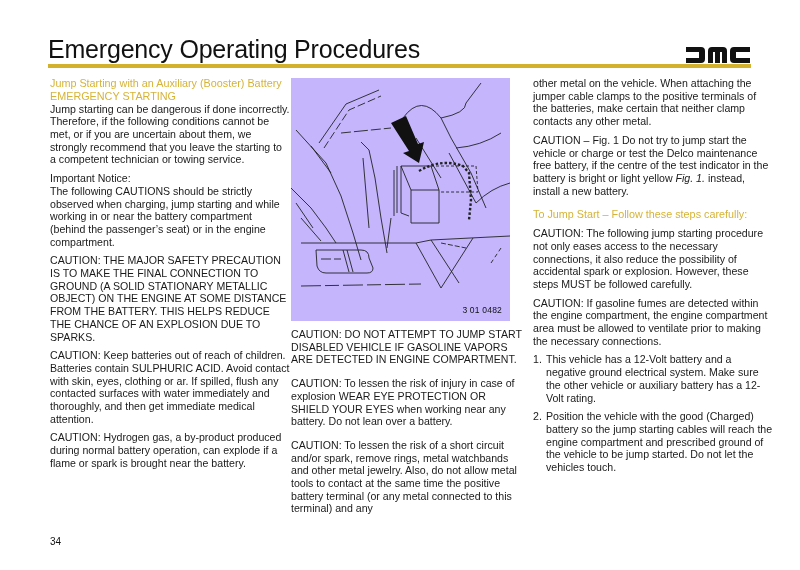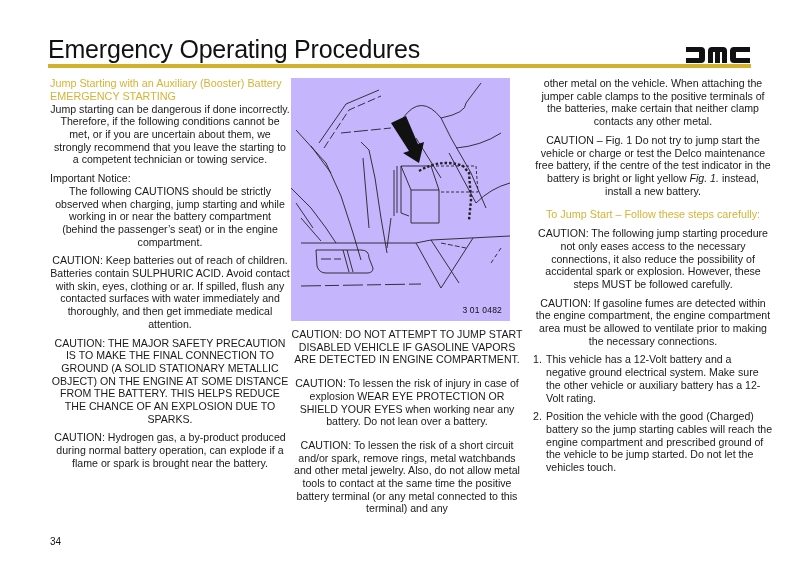--- a/index.html
+++ b/index.html
@@ -14,21 +14,21 @@
   .logo { position:absolute; left:686px; top:47px; width:64px; height:16px; }
   .rule { position:absolute; left:48px; top:64px; width:703px; height:4px; background:#d4b12c; }
 
   .col { position:absolute; top:77px; font-size:10.6px; line-height:12.7px; }
   .col1 { left:50px; width:240px; }
   .col2 { left:291px; width:232px;margin-top:16px; }
   .col3 { left:533px; width:240px; }
 
   .gold { color:#d6b336; }
   .head { font-size:10.8px; line-height:12.8px; }
-  p { margin:0 0 6px 0;text-align:center; }
+  p { margin:0 0 6px 0; }
   .gap { margin-bottom:11px; }
 
   .figure {
     position:absolute; left:291px; top:78px; width:219px; height:243px;
     background:#c4b5fd;
   }
   .figure svg { position:absolute; left:0; top:0; width:219px; height:213px; }
   .fig-id {
     position:absolute; right:8px; bottom:6px; font-size:8.5px; color:#111;
     letter-spacing:0.2px;
@@ -56,22 +56,22 @@
 </svg>
 
 <div class="rule"></div>
 
 <div class="col col1">
   <div class="gold head">Jump Starting with an Auxiliary (Booster) Battery</div>
   <div class="gold head">EMERGENCY STARTING</div>
   <p>Jump starting can be dangerous if done incorrectly. Therefore, if the following conditions cannot be met, or if you are uncertain about them, we strongly recommend that you leave the starting to a competent technician or towing service.</p>
   <div>Important Notice:</div>
   <p>The following CAUTIONS should be strictly observed when charging, jump starting and while working in or near the battery compartment (behind the passenger’s seat) or in the engine compartment.</p>
+  <p>CAUTION: THE MAJOR SAFETY PRECAUTION IS TO MAKE THE FINAL CONNECTION TO GROUND (A SOLID STATIONARY METALLIC OBJECT) ON THE ENGINE AT SOME DISTANCE FROM THE BATTERY. THIS HELPS REDUCE THE CHANCE OF AN EXPLOSION DUE TO SPARKS.</p>
   <p>CAUTION: Keep batteries out of reach of children. Batteries contain SULPHURIC ACID. Avoid contact with skin, eyes, clothing or ar. If spilled, flush any contacted surfaces with water immediately and thoroughly, and then get immediate medical attention.</p>
-  <p>CAUTION: THE MAJOR SAFETY PRECAUTION IS TO MAKE THE FINAL CONNECTION TO GROUND (A SOLID STATIONARY METALLIC OBJECT) ON THE ENGINE AT SOME DISTANCE FROM THE BATTERY. THIS HELPS REDUCE THE CHANCE OF AN EXPLOSION DUE TO SPARKS.</p>
   <p>CAUTION: Hydrogen gas, a by-product produced during normal battery operation, can explode if a flame or spark is brought near the battery.</p>
 </div>
 
 <div class="figure">
   <svg viewBox="0 0 219 213" fill="none" stroke="#222" stroke-width="0.9">
 
     <path d="M28 65 L55 26 L88 12"></path>
     <path d="M33 70 L58 32 L90 18" stroke-dasharray="8 3"></path>
 
     <path d="M5 52 L35 85 L50 118 L62 155 L70 182"></path>

